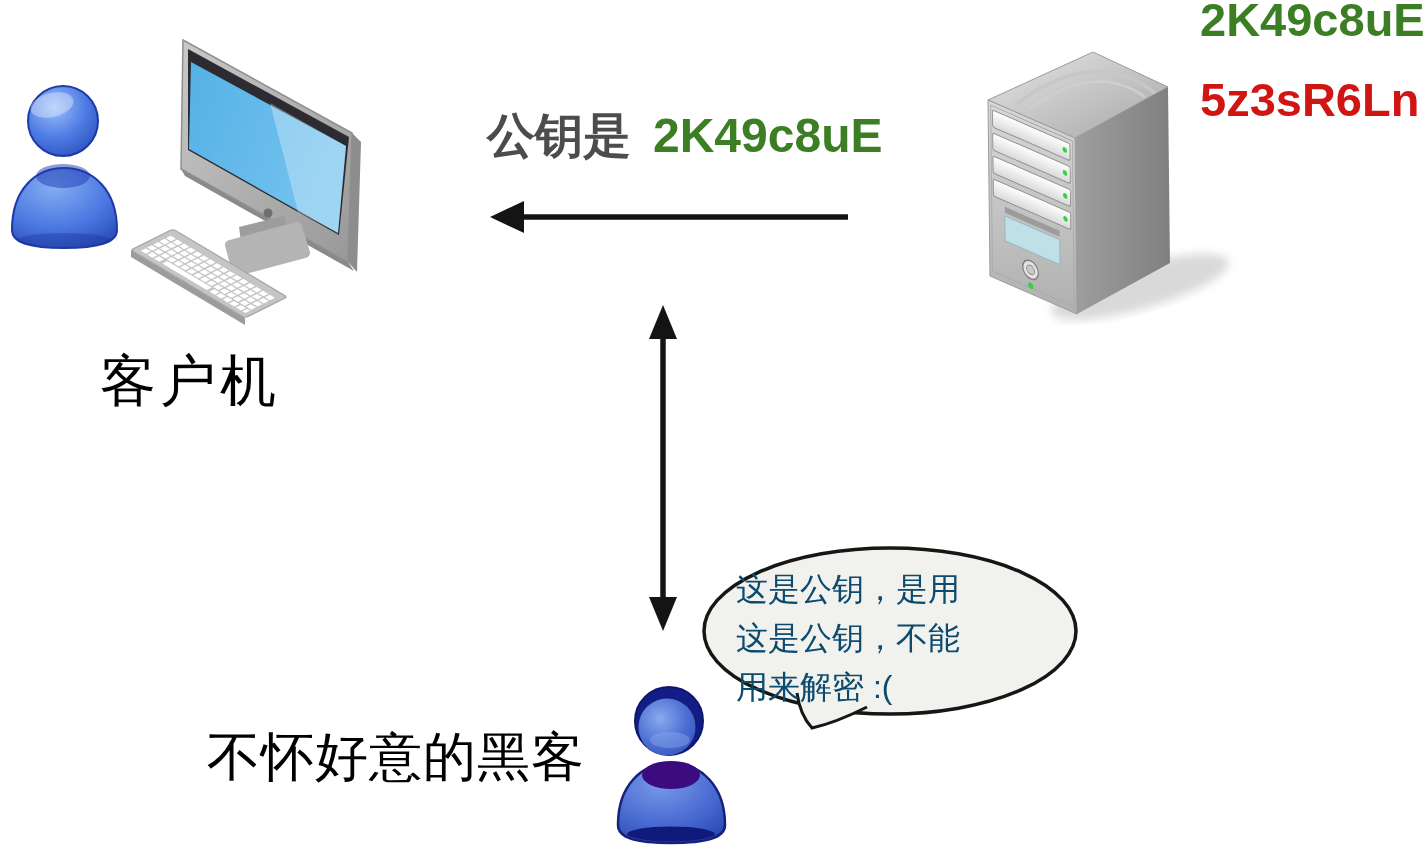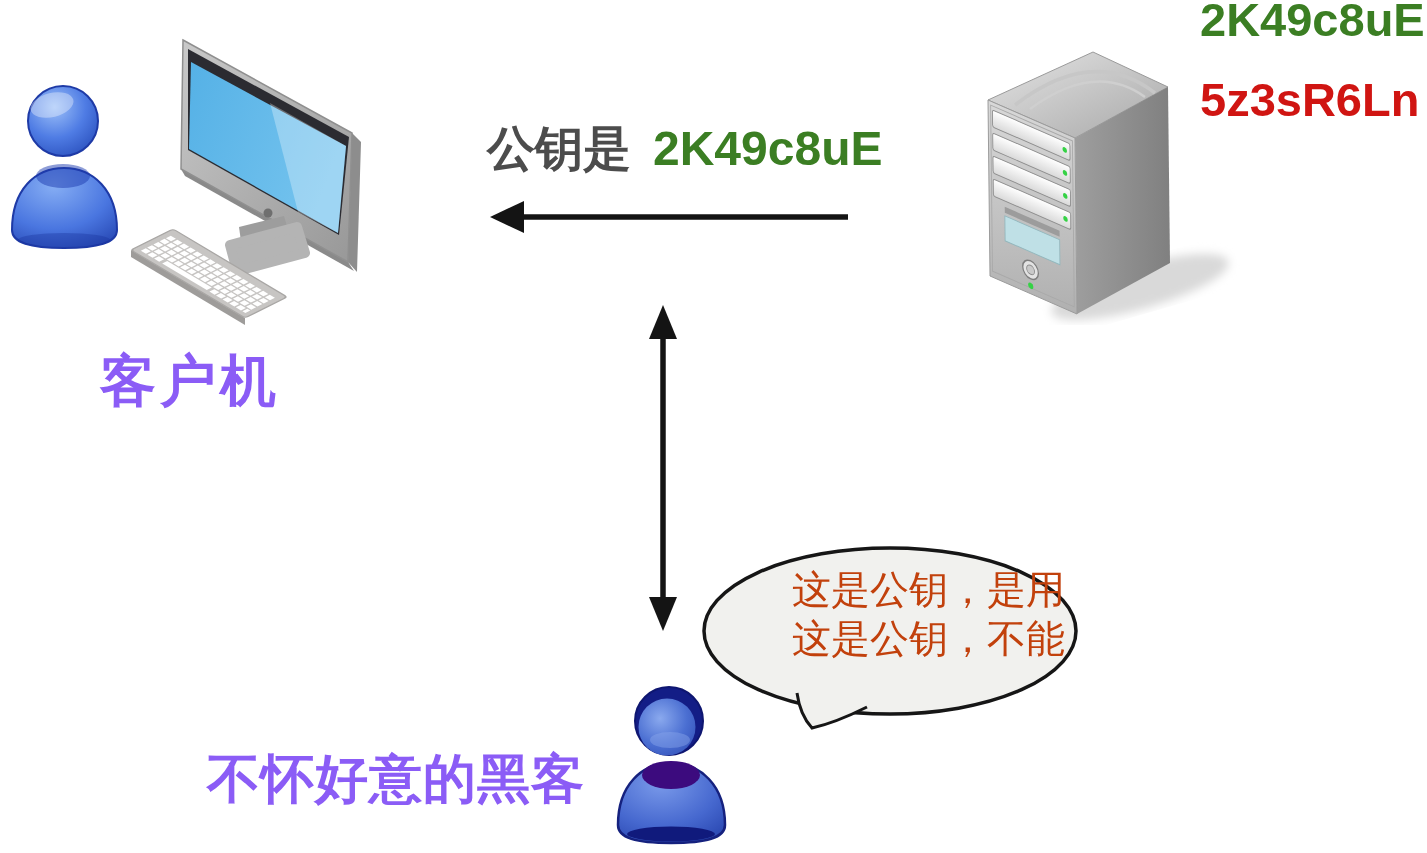--- a/index.html
+++ b/index.html
@@ -2,33 +2,33 @@
 <html><head>
 <meta charset="utf-8">
 <style>
   html,body{margin:0;padding:0;background:#ffffff;}
   #canvas{
     position:relative;width:1427px;height:853px;background:#ffffff;overflow:hidden;
     font-family:"Liberation Sans","DejaVu Sans",sans-serif;
   }
   .abs{position:absolute;}
   .label-green{
-    font-weight:700;color:#8b5cf6;white-space:nowrap;
+    font-weight:400;color:#000000;white-space:nowrap;
   }
   #client-label{left:100px;top:344px;font-size:56px;letter-spacing:4px;}
   #server-label{left:1002px;top:352px;font-size:56px;letter-spacing:2px;}
-  #hacker-label{left:207px;top:744px;font-size:53px;letter-spacing:1px;}
-  #key-message{left:487px;top:104px;font-size:48px;font-weight:700;white-space:nowrap;margin-top:13px;}
+  #hacker-label{left:207px;top:722px;font-size:53px;letter-spacing:1px;}
+  #key-message{left:487px;top:104px;font-size:48px;font-weight:700;white-space:nowrap;}
   #key-message .prefix{color:#4c4c4c;}
   #key-message .key{color:#3b7e23;margin-left:22px;}
   #server-key-public{left:1200px;top:-8px;font-size:47px;font-weight:700;color:#3b7e23;white-space:nowrap;}
   #server-key-private{left:1200px;top:72px;font-size:47px;font-weight:700;color:#d01512;white-space:nowrap;}
   #bubble-text{
-    left:792px;top:565px;font-size:39px;line-height:49px;font-weight:500;
-    color:#c2410c;white-space:nowrap;
+    left:736px;top:565px;font-size:32px;line-height:49px;font-weight:500;
+    color:#0c4a6e;white-space:nowrap;
   }
 </style>
 </head>
 <body>
 
 <div id="canvas">
 
   <svg class="abs" style="left:5px;top:80px;" width="125" height="175" viewBox="0 0 125 175">
     <defs>
       <radialGradient id="pHead" cx="38%" cy="30%" r="80%">
@@ -155,20 +155,21 @@
 
 
   <svg class="abs" style="left:693px;top:543px;" width="392" height="200" viewBox="0 0 392 200">
     <ellipse cx="197" cy="88" rx="186" ry="83" fill="#f1f1ee" stroke="#161616" stroke-width="3.5"></ellipse>
     <path d="M104,150 Q107,172 119,185 Q142,180 174,164 Z" fill="#f1f1ee" stroke="none"></path>
     <path d="M104,150 Q107,172 119,185 Q142,180 174,164" fill="none" stroke="#161616" stroke-width="3"></path>
   </svg>
   <div class="abs" id="bubble-text">
     <div>这是公钥，是用</div>
     <div>这是公钥，不能</div>
+    <div>用来解密 :(</div>
   </div>
 
   <div class="abs label-green" id="hacker-label">不怀好意的黑客</div>
 
   <svg class="abs" style="left:612px;top:682px;" width="120" height="171" viewBox="0 0 120 171">
     <defs>
       <radialGradient id="hHead" cx="38%" cy="35%" r="85%">
         <stop offset="0%" stop-color="#8aa9ee"></stop>
         <stop offset="55%" stop-color="#4b6fd2"></stop>
         <stop offset="100%" stop-color="#2f4cb4"></stop>

